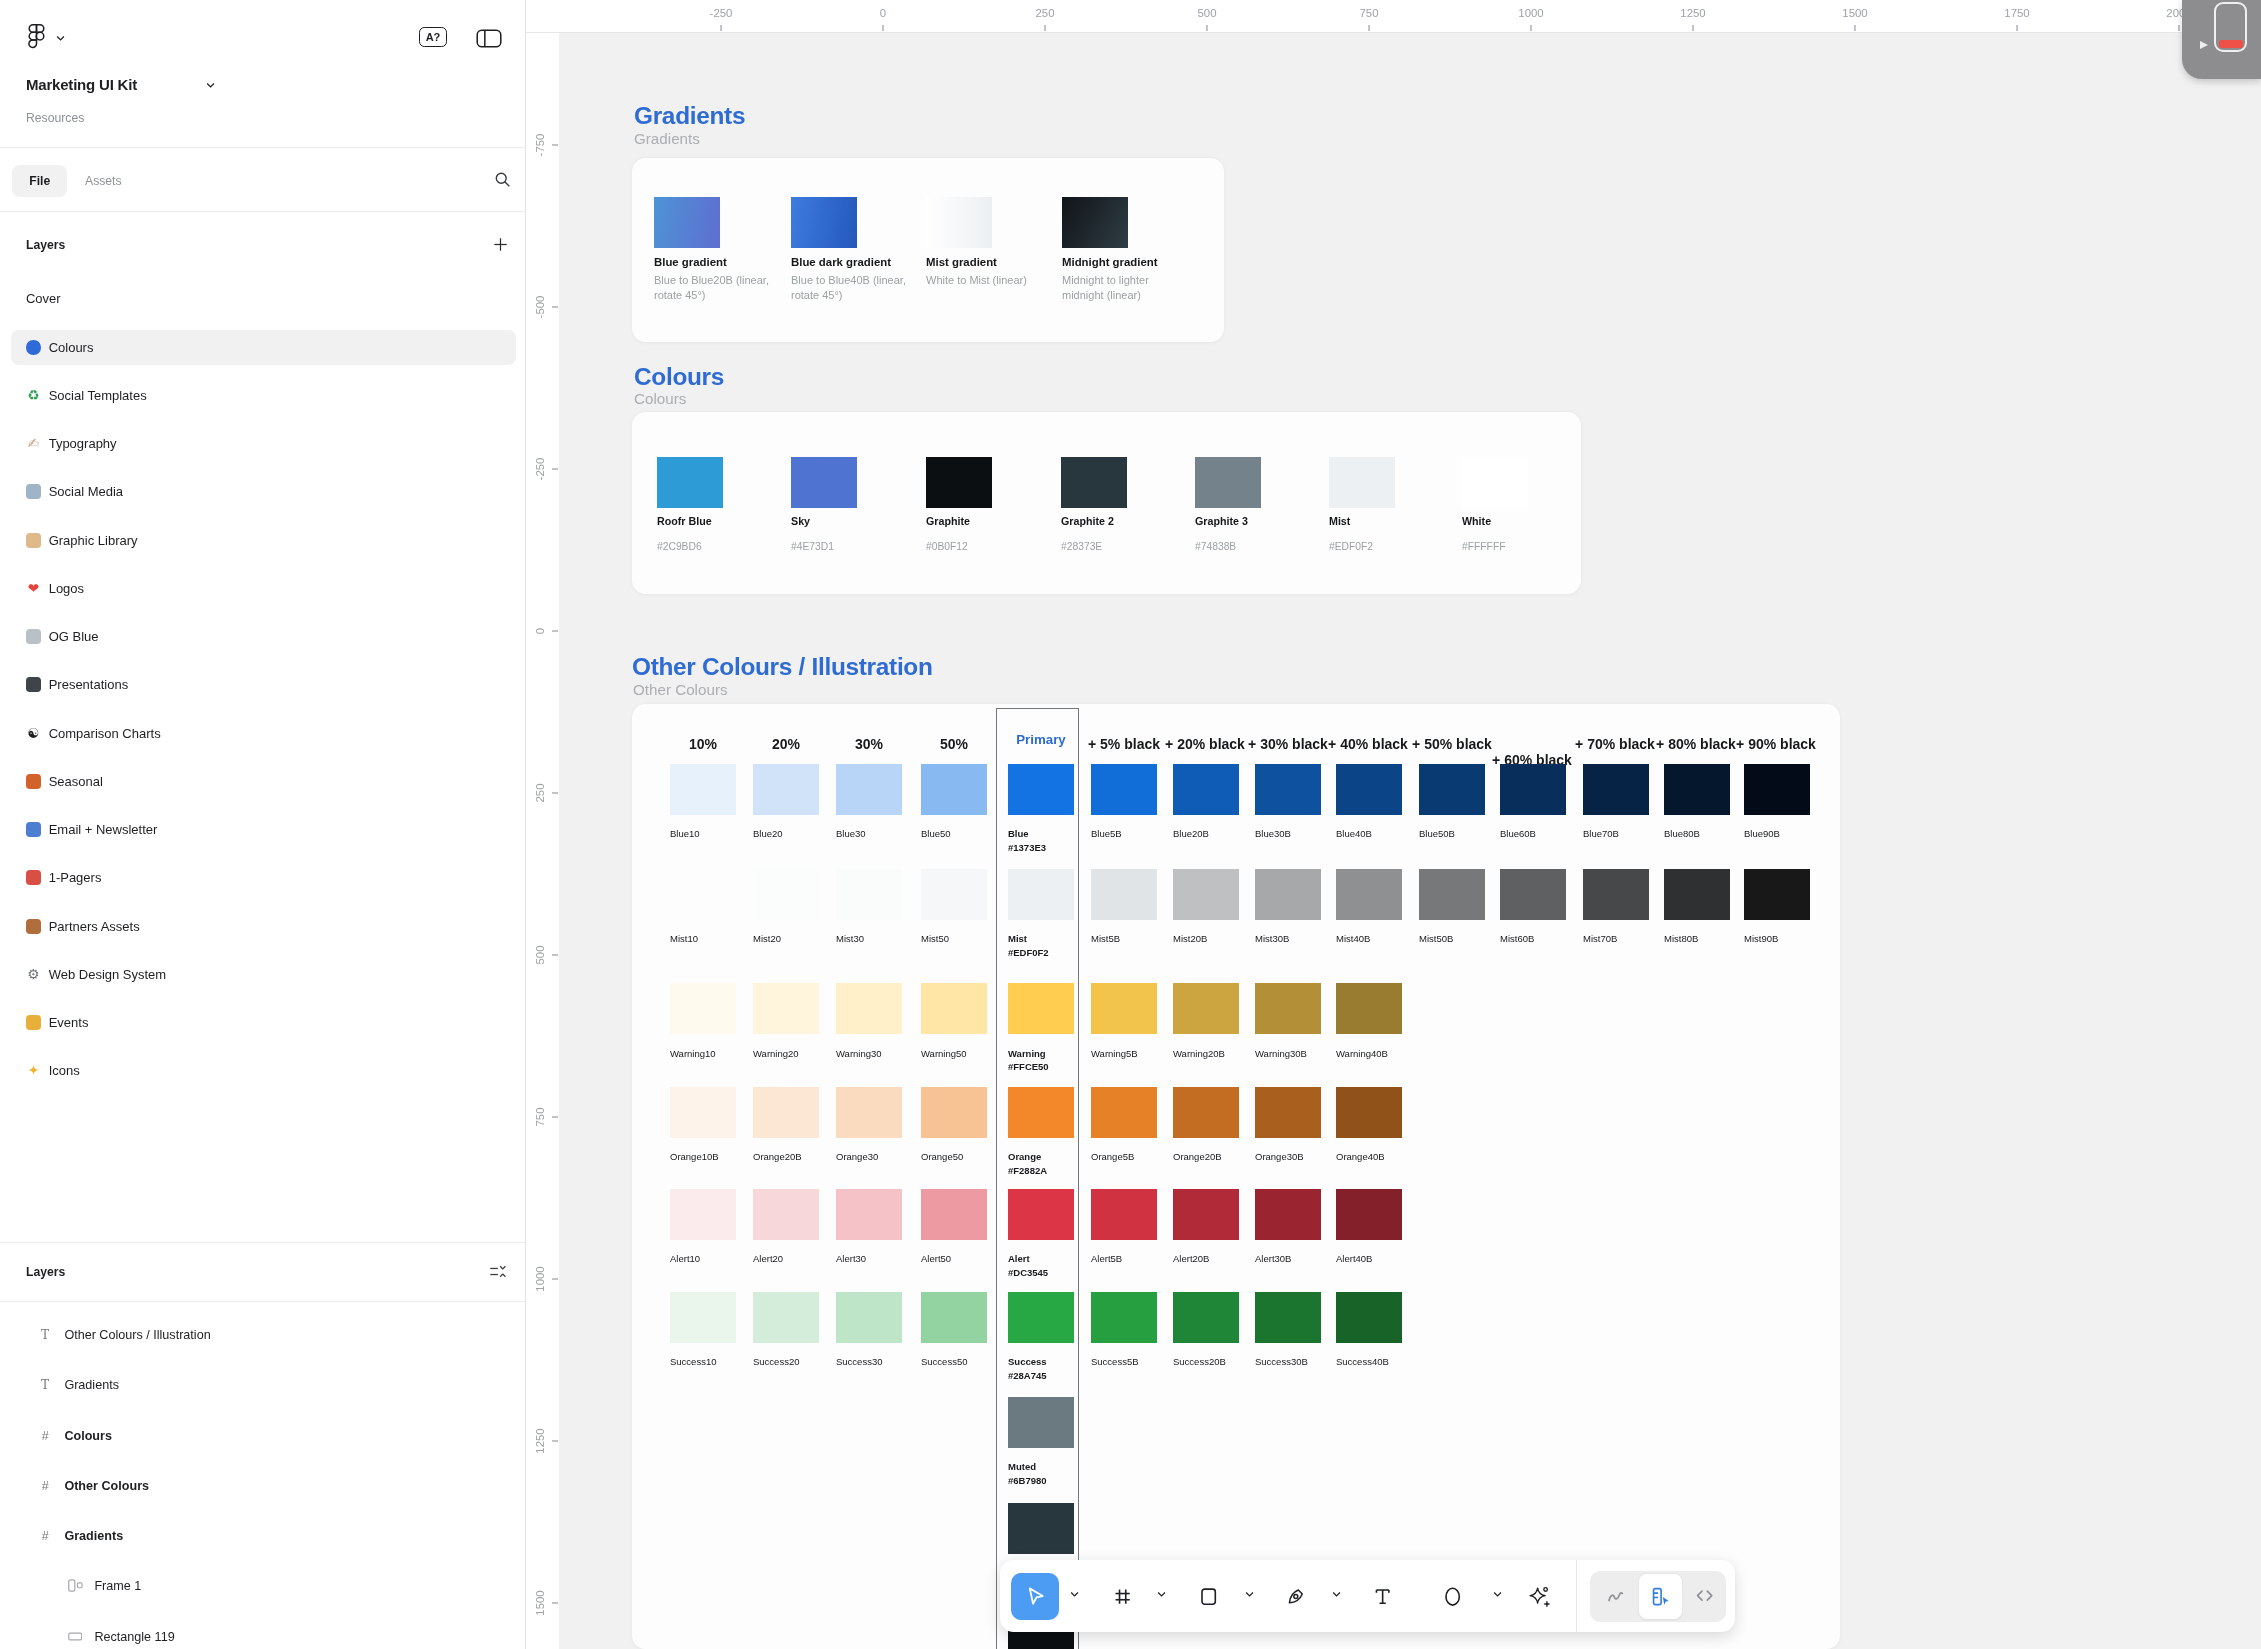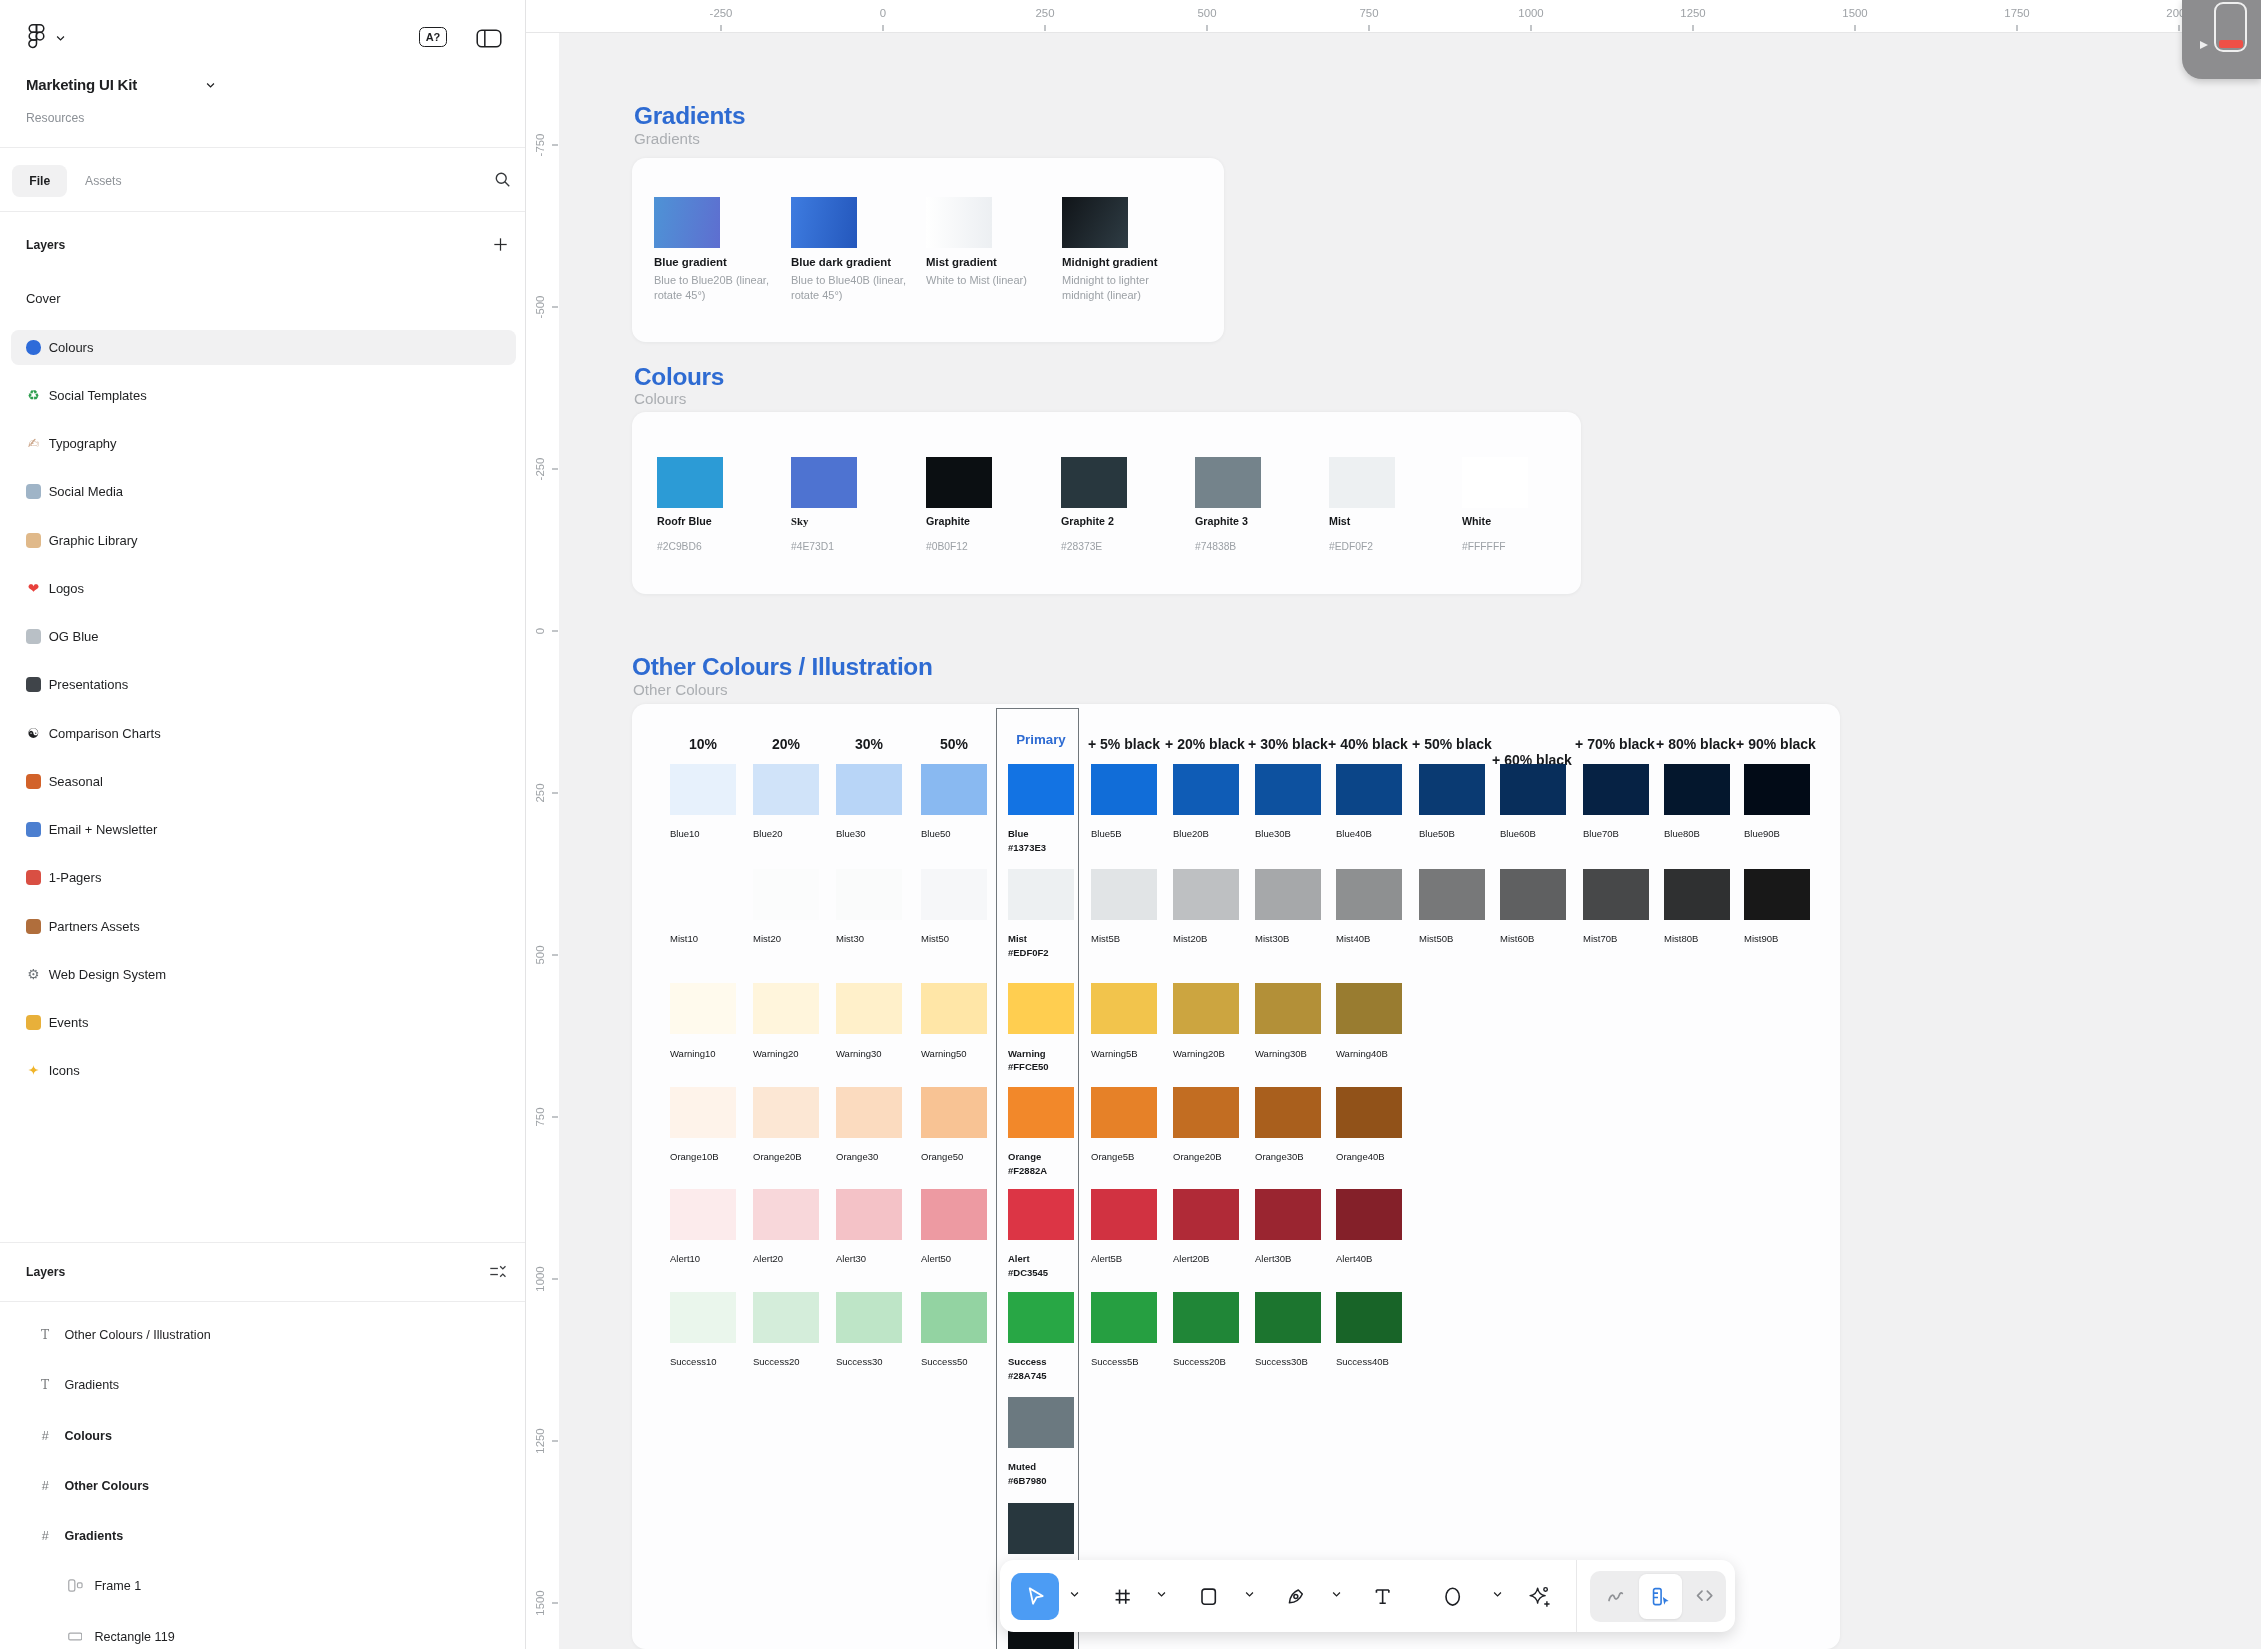--- a/index.html
+++ b/index.html
@@ -368,21 +368,21 @@
     </div>
 
   <div class="sec-title" style="left:634px;top:363px">Colours</div>
   <div class="sec-sub" style="left:634px;top:390px">Colours</div>
   <div class="card" style="left:632px;top:412px;width:949px;height:182px"></div>
   <div id="colour-items">
       <div class="swatch" style="left: 657px; top: 457px; background: rgb(44, 155, 214);"></div>
       <div class="c-name" style="left: 657px; top: 515px;">Roofr Blue</div>
       <div class="c-hex" style="left: 657px; top: 541px;">#2C9BD6</div>
       <div class="swatch" style="left: 791px; top: 457px; background: rgb(78, 115, 209);"></div>
-      <div class="c-name" style="left: 791px; top: 515px; font-family: Liberation Serif, serif;">Sky</div>
+      <div class="c-name" style="left: 791px; top: 515px;">Sky</div>
       <div class="c-hex" style="left: 791px; top: 541px;">#4E73D1</div>
       <div class="swatch" style="left: 926px; top: 457px; background: rgb(11, 15, 18);"></div>
       <div class="c-name" style="left: 926px; top: 515px;">Graphite</div>
       <div class="c-hex" style="left: 926px; top: 541px;">#0B0F12</div>
       <div class="swatch" style="left: 1061px; top: 457px; background: rgb(40, 55, 62);"></div>
       <div class="c-name" style="left: 1061px; top: 515px;">Graphite 2</div>
       <div class="c-hex" style="left: 1061px; top: 541px;">#28373E</div>
       <div class="swatch" style="left: 1195px; top: 457px; background: rgb(116, 131, 139);"></div>
       <div class="c-name" style="left: 1195px; top: 515px;">Graphite 3</div>
       <div class="c-hex" style="left: 1195px; top: 541px;">#74838B</div>

